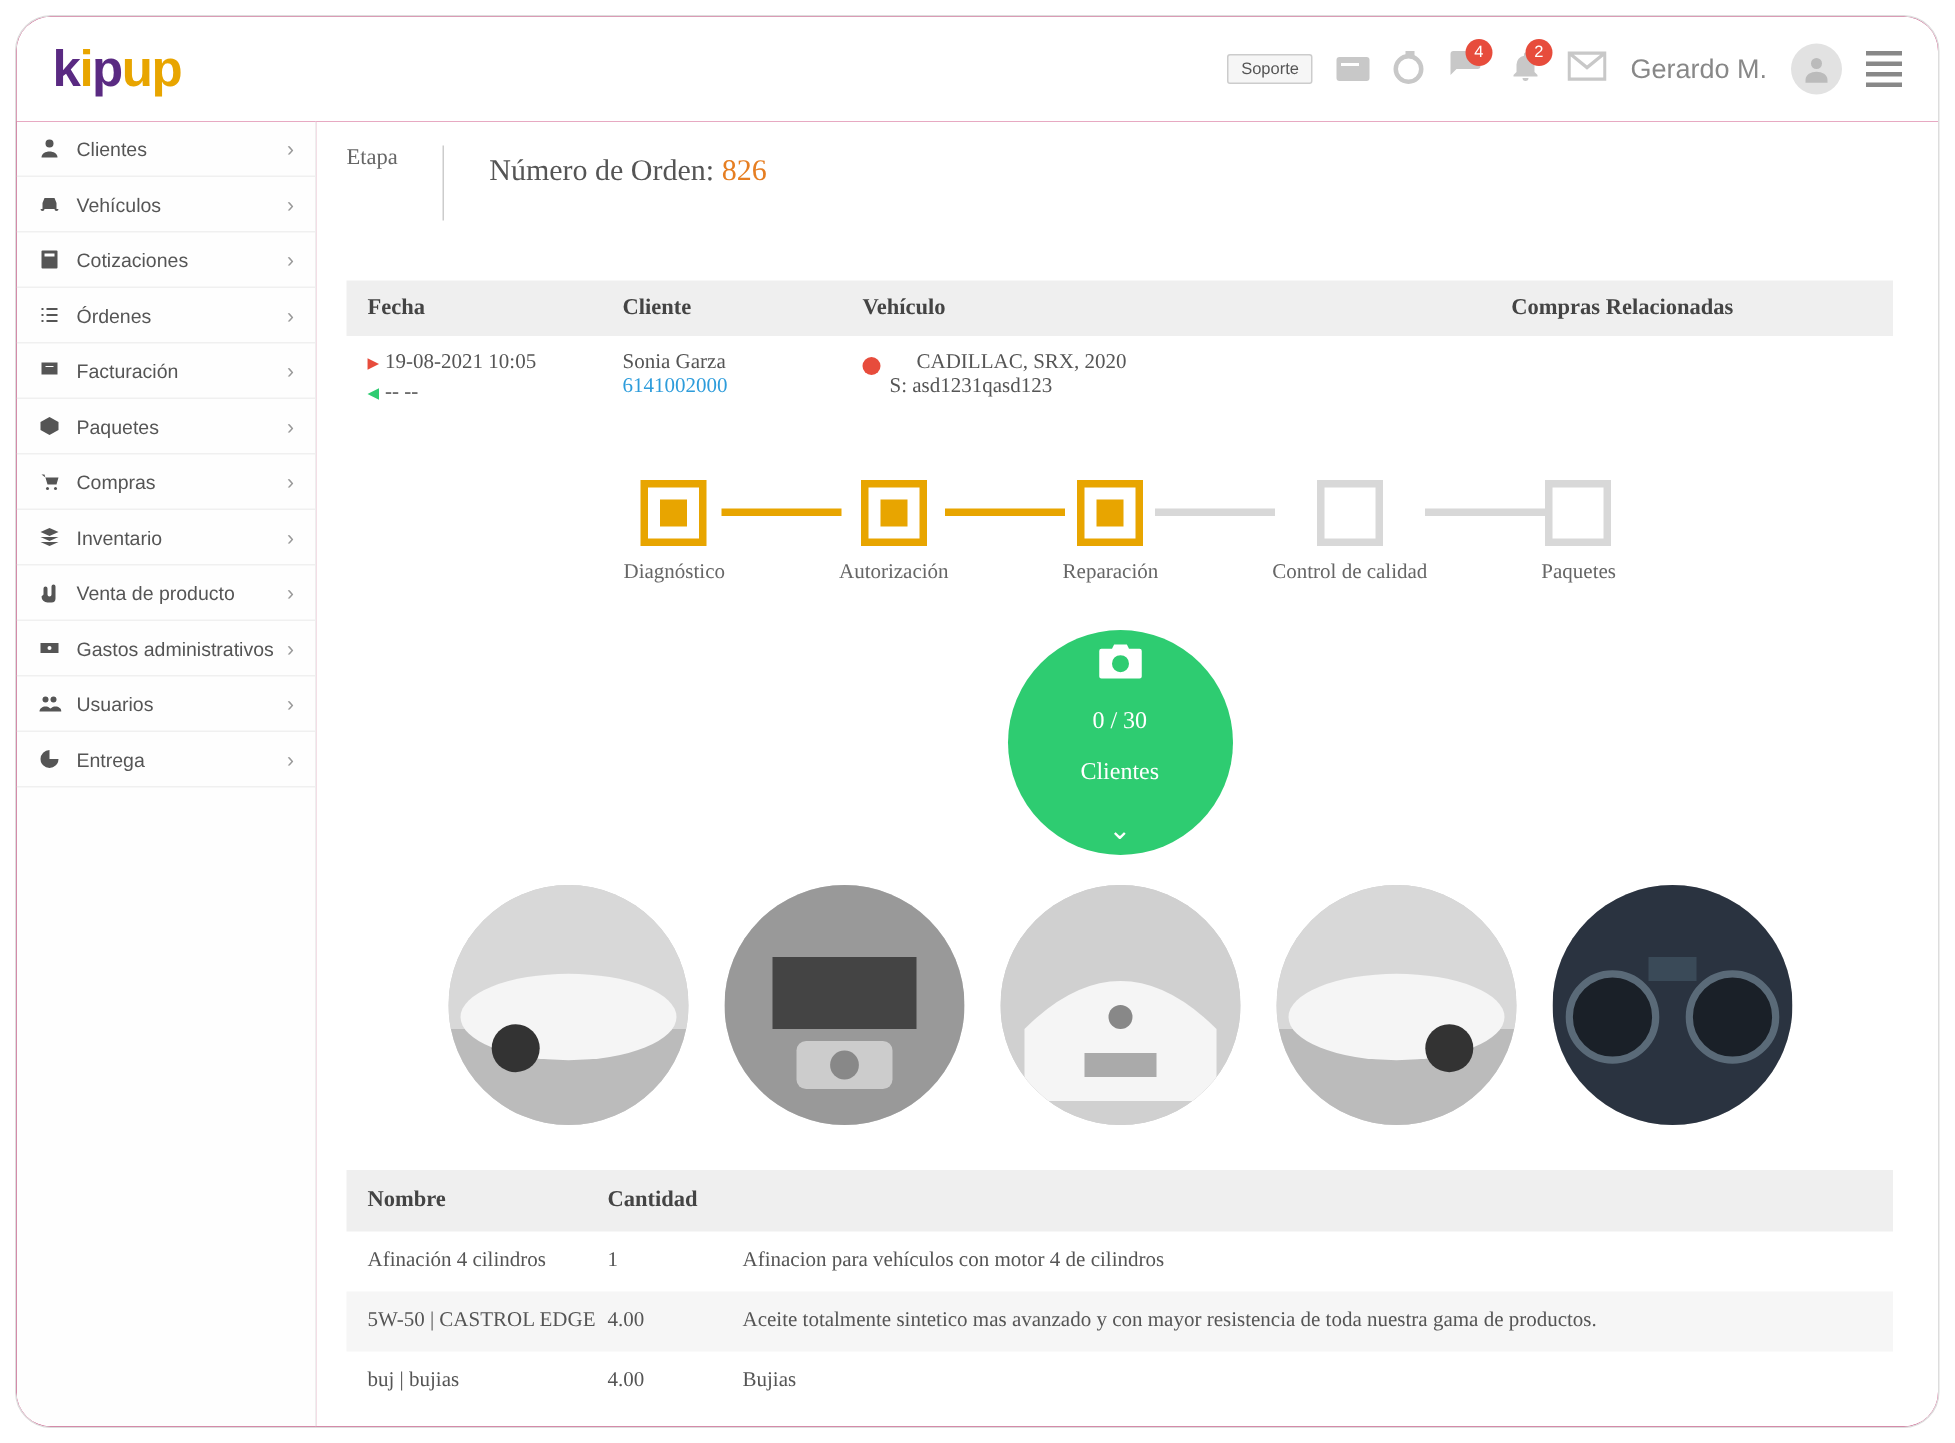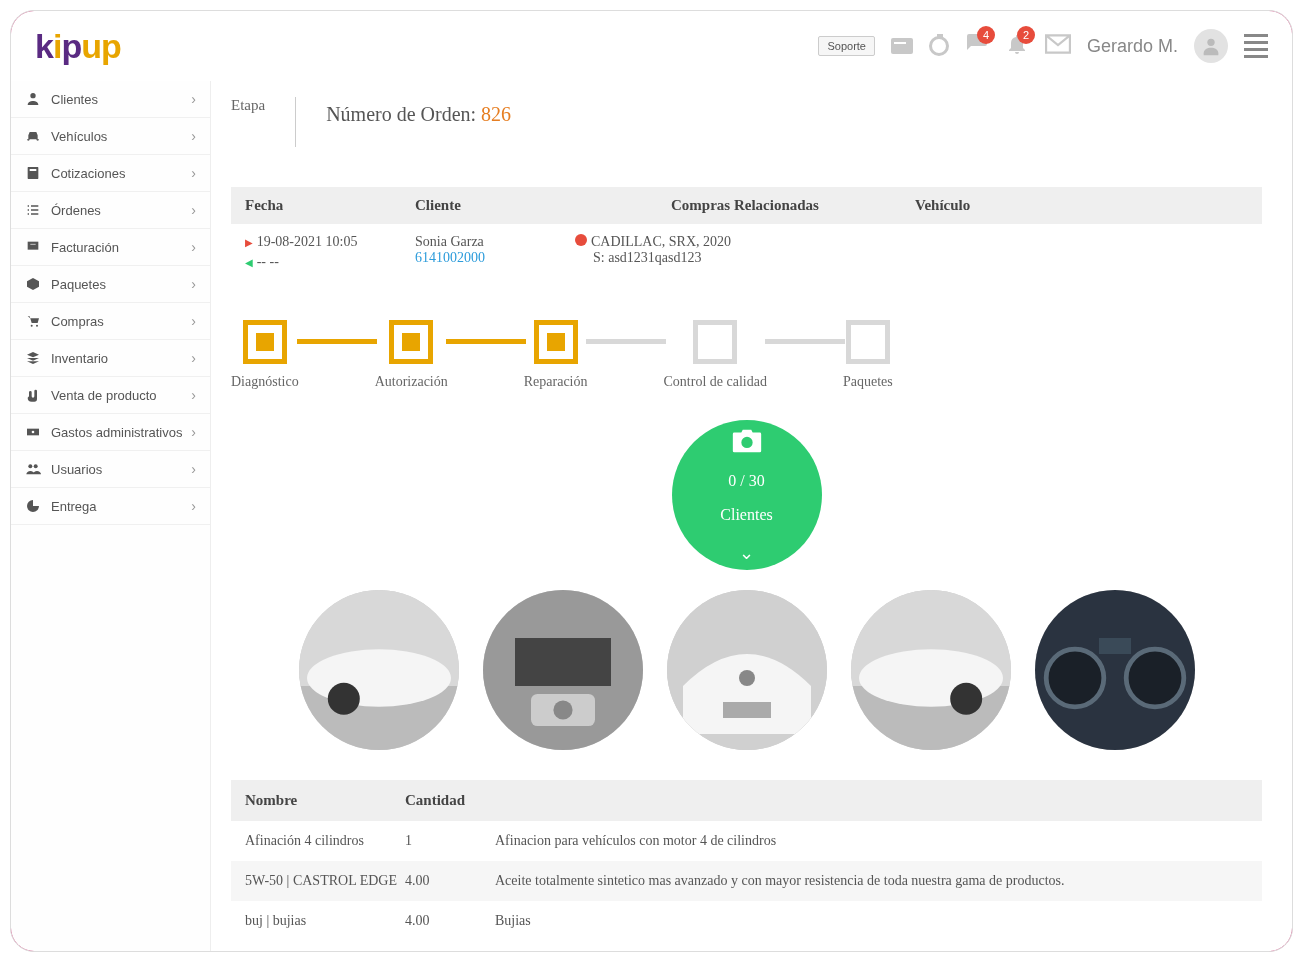--- a/index.html
+++ b/index.html
@@ -33,23 +33,23 @@
 .etapa-row{display:flex;align-items:flex-start;gap:30px;margin-bottom:40px;}
 .etapa-label{font-size:15px;color:#666;padding-top:0;}
 .vline{width:1px;height:50px;background:#ccc;}
 .order-num{font-size:20px;color:#555;margin-top:6px;}
 .order-num .num{color:#e67e22;}
 .info-header{display:grid;grid-template-columns:170px 160px 340px 1fr;background:#efefef;padding:10px 14px;font-weight:bold;font-size:15px;color:#444;}
 .info-body{display:grid;grid-template-columns:170px 160px 340px 1fr;padding:10px 14px 30px;font-size:14px;align-items:start;gap:0;}
 .arrow-r{color:#e74c3c;font-size:10px;margin-right:4px;}
 .arrow-l{color:#2ecc71;font-size:10px;margin-right:4px;}
 .phone-link{color:#2d9cdb;text-decoration:none;}
-.veh-row{display:flex;align-items:flex-start;gap:4px;}
+.veh-row{display:flex;align-items:flex-end;gap:24px;}
 .red-dot{width:12px;height:12px;border-radius:50%;background:#e74c3c;}
-.steps{display:flex;align-items:center;gap:0;margin:20px 0 30px;}
+.steps{display:flex;align-items:center;justify-content:center;gap:0;margin:20px 0 30px;}
 .step{display:flex;flex-direction:column;align-items:center;font-size:14px;color:#666;}
 .step-box{width:44px;height:44px;border:5px solid #e8a500;display:flex;align-items:center;justify-content:center;margin-bottom:10px;}
 .step-box.inactive{border-color:#d8d8d8;}
 .step-inner{width:18px;height:18px;background:#e8a500;}
 .step-box.inactive .step-inner{background:transparent;}
 .step-line{height:5px;width:80px;background:#e8a500;margin:0 -2px 28px;}
 .step-line.inactive{background:#d8d8d8;}
 .photo-circle{width:150px;height:150px;border-radius:50%;background:#2ecc71;color:#fff;margin:0 auto 20px;display:flex;flex-direction:column;align-items:center;justify-content:center;gap:16px;font-size:16px;cursor:pointer;}
 .photo-circle svg{width:34px;height:30px;fill:#fff;}
 .photo-circle .chev-down{font-size:18px;margin-top:2px;}
@@ -231,22 +231,22 @@
     <div class="main">
       <div class="etapa-row">
         <span class="etapa-label">Etapa</span>
         <span class="vline"></span>
         <div class="order-num"><span>Número de Orden: </span><span class="num">826</span></div>
       </div>
 
       <div class="info-header">
         <div>Fecha</div>
         <div>Cliente</div>
+        <div>Vehículo</div>
         <div style="text-align:center">Compras Relacionadas</div>
-        <div>Vehículo</div>
       </div>
       <div class="info-body">
         <div>
           <div><span class="arrow-r">▶</span><span>19-08-2021 10:05</span></div>
           <div style="margin-top:4px"><span class="arrow-l">◀</span><span>-- --</span></div>
         </div>
         <div>
           <div>Sonia Garza</div>
           <a href="#" class="phone-link">6141002000</a>
         </div>

